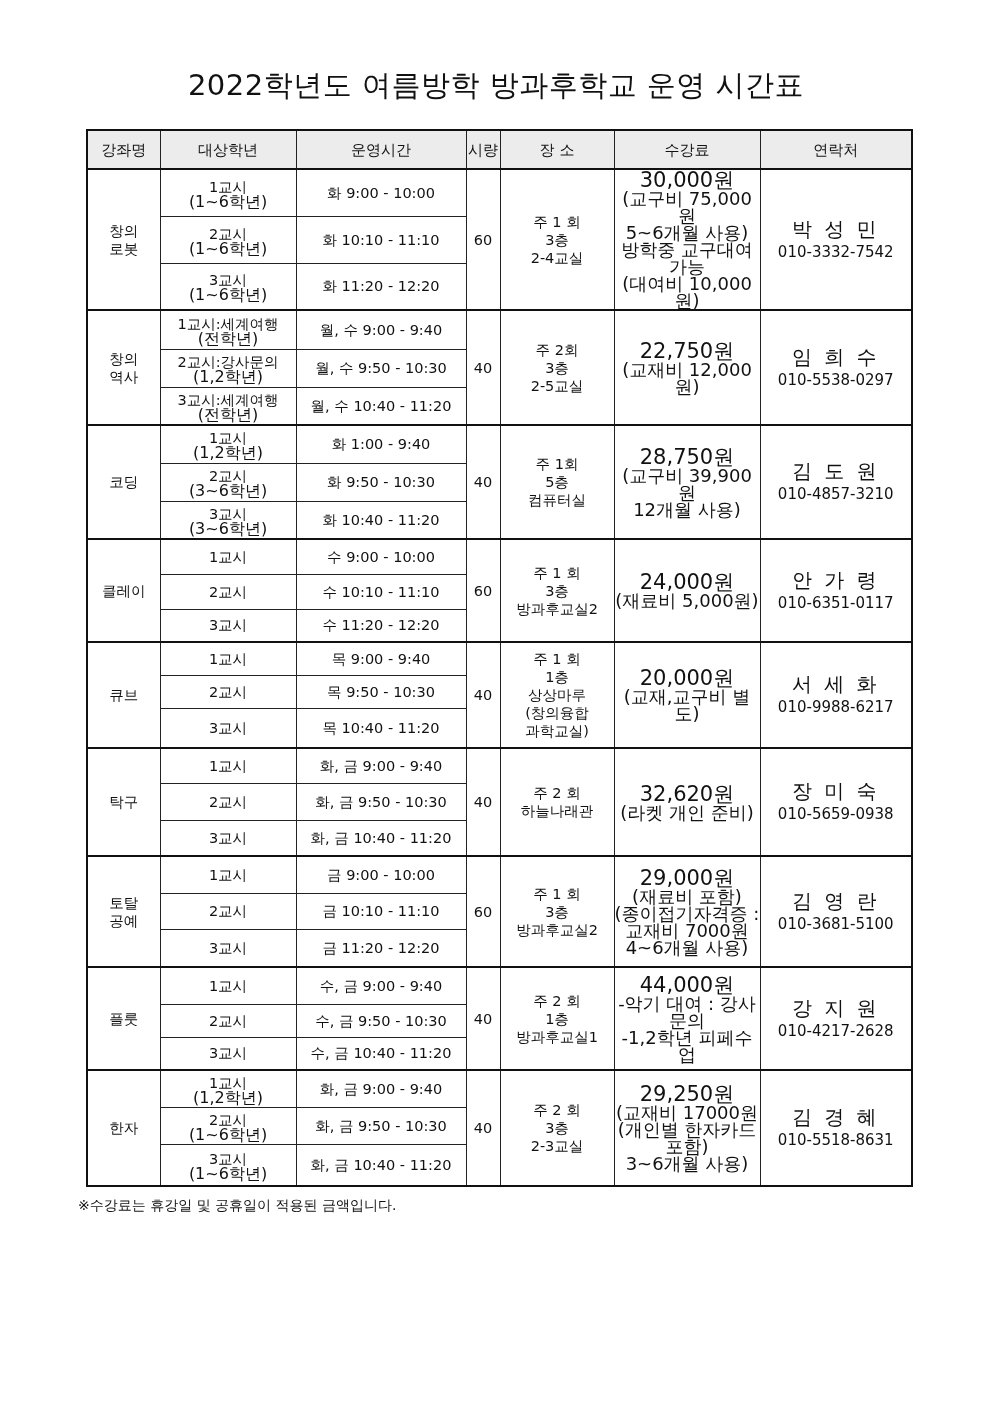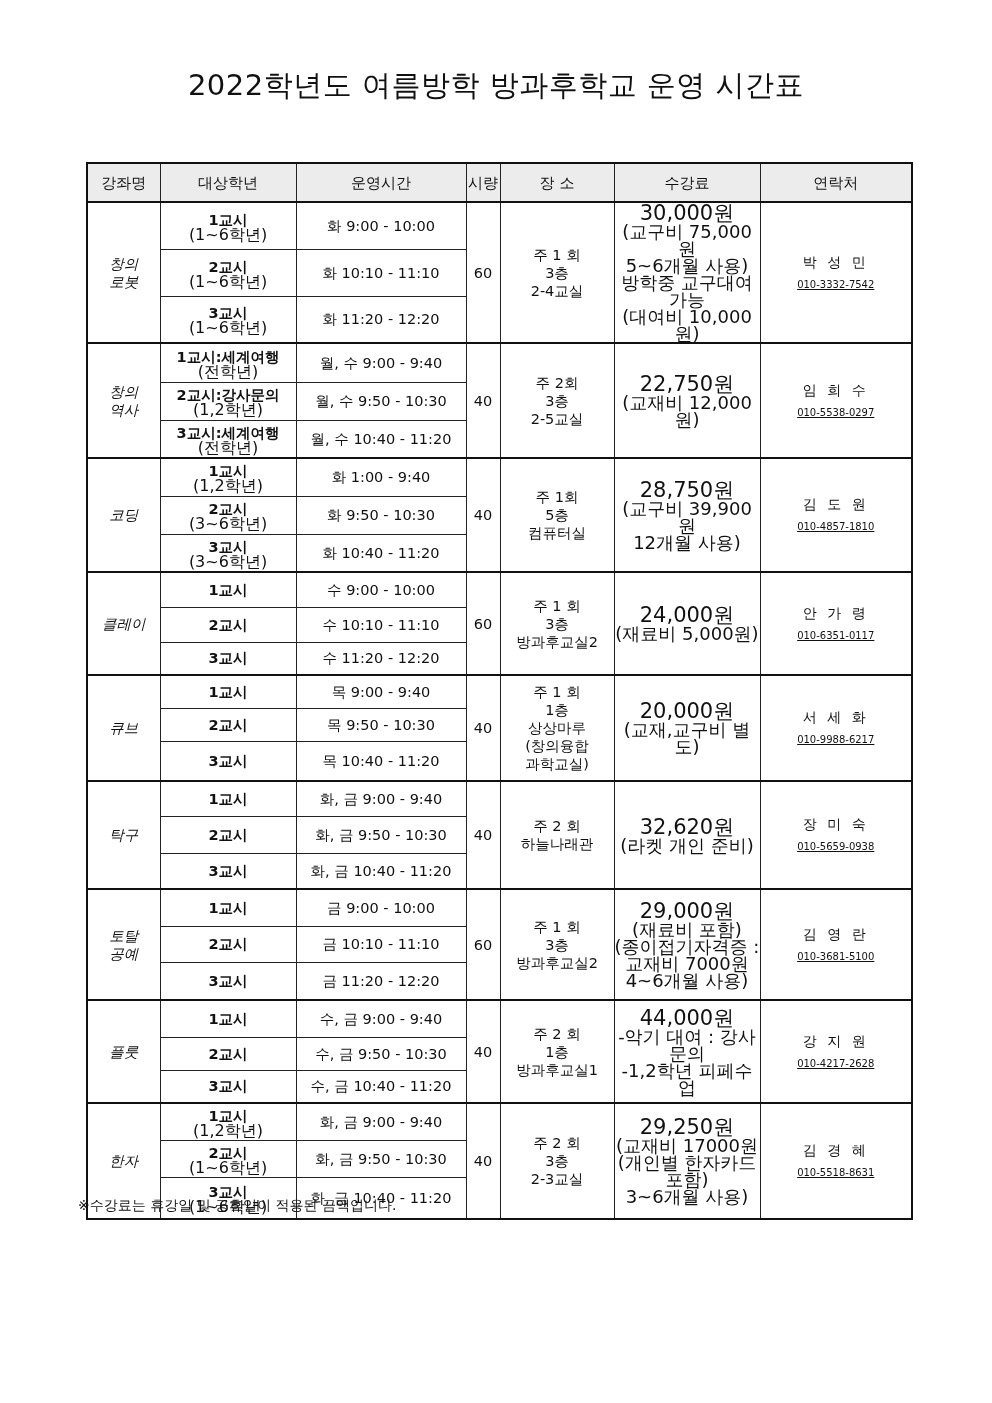--- a/index.html
+++ b/index.html
@@ -1,32 +1,32 @@
 <!DOCTYPE html>
 <html><head>
 <meta charset="utf-8">
 <style>
   html, body { margin: 0; padding: 0; background: #ffffff; }
   body { width: 992px; height: 1403px; position: relative; font-family: "DejaVu Sans", sans-serif; color: #111; }
   .title { position: absolute; left: 0; top: 66px; width: 992px; text-align: center; font-size: 29px; letter-spacing: 0.5px; }
-  table.sched { position: absolute; left: 86px; top: 129px; width: 825px; border-collapse: collapse; table-layout: fixed; border: 2px solid #111; margin-top: 33px; }
+  table.sched { position: absolute; left: 86px; top: 129px; width: 825px; border-collapse: collapse; table-layout: fixed; border: 2px solid #111; }
   table.sched th, table.sched td { border: 1px solid #222; text-align: center; vertical-align: middle; padding: 0; font-size: 14.5px; line-height: 18px; }
   table.sched th { background: #ececec; font-weight: normal; height: 37px; font-size: 15px; border-bottom: 2px solid #111; }
   table.sched tr.grp-start td { border-top: 2px solid #111; }
-  td.course { font-size: 17px; line-height: 22px; font-style: italic; }
-  td.period .main { display: block; font-weight: bold; }
+  td.course { font-size: 17px; line-height: 22px; }
+  td.period .main { display: block; }
   td.period .sub { display: block; font-size: 16px; line-height: 12px; }
   td.time { font-size: 14.5px; white-space: nowrap; }
   td.multi { white-space: pre-line; }
   td.fee { font-size: 14px; }
   td.fee .fee-main { display:block; font-size:21px; line-height: 20px; }
   td.fee .fee-sub { display:block; font-size:18px; line-height:17px; white-space: pre-line; }
   td.fee.left .fee-sub { text-align: center; }
-  td.contact .cname { display:block; font-size: 14px; line-height: 24px; letter-spacing: 3px; }
-  td.contact .cphone { display:block; font-size: 10px; line-height: 22px; text-decoration: underline; }
+  td.contact .cname { display:block; font-size: 20px; line-height: 24px; letter-spacing: 3px; }
+  td.contact .cphone { display:block; font-size: 15px; line-height: 22px; }
   .note { position: absolute; left: 78px; top: 1197px; font-size: 14px; }
 </style>
 </head>
 <body>
 
 <div class="title">2022학년도 여름방학 방과후학교 운영 시간표</div>
 
 <table class="sched">
   <colgroup>
     <col style="width:73px">
@@ -133,21 +133,21 @@
         <td rowspan="3" class="multi">주 1회
 5층
 컴퓨터실</td>
         <td rowspan="3" class="fee">
           <span class="fee-main">28,750원</span>
           <span class="fee-sub">(교구비 39,900원
 12개월 사용)</span>
         </td>
         <td rowspan="3" class="contact">
           <span class="cname">김 도 원</span>
-          <span class="cphone">010-4857-1810</span>
+          <span class="cphone">010-4857-3210</span>
         </td>
       </tr>
       <tr style="height: 38px;">
         <td class="period">
           <span class="main">2교시</span>
           <span class="sub">(3~6학년)</span>
         </td>
         <td class="time">화 9:50 - 10:30</td>
       </tr>
       <tr style="height: 38px;">

